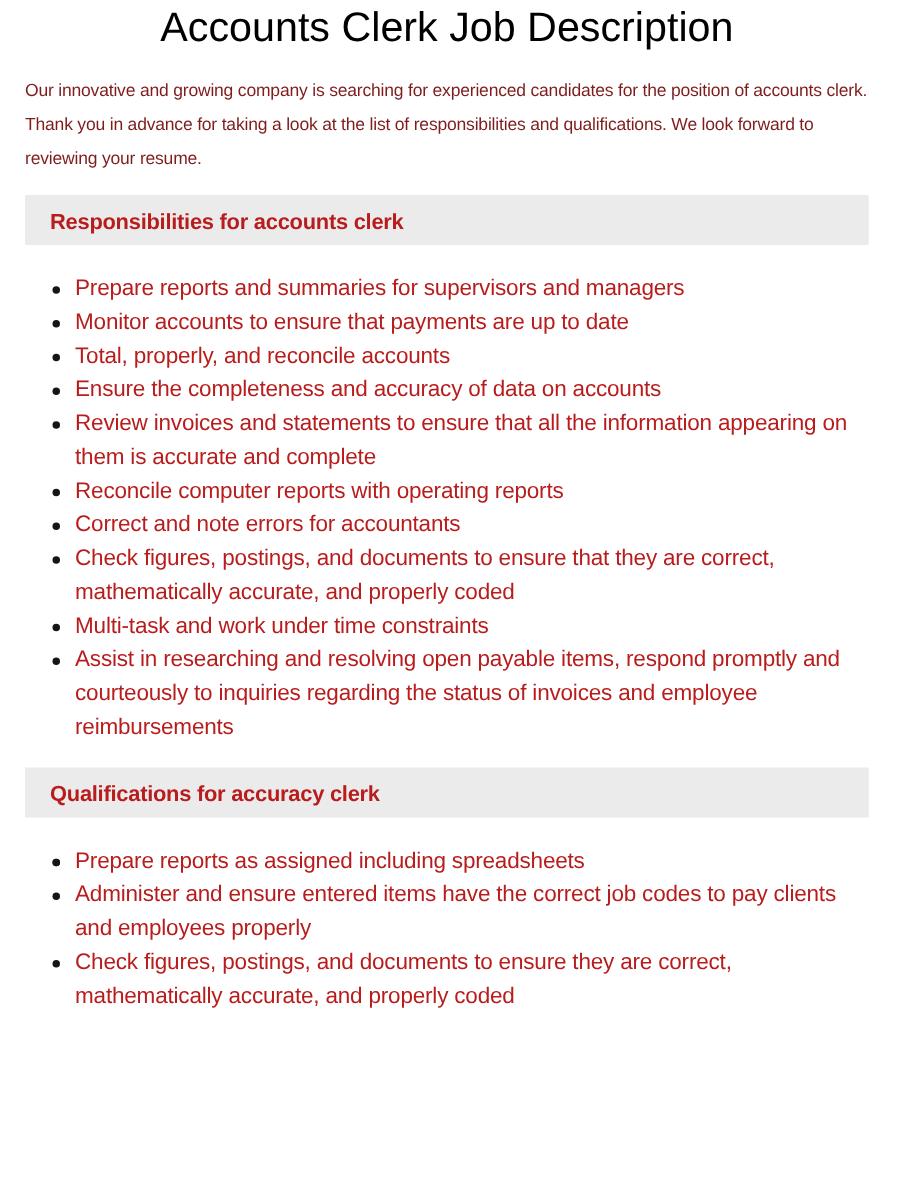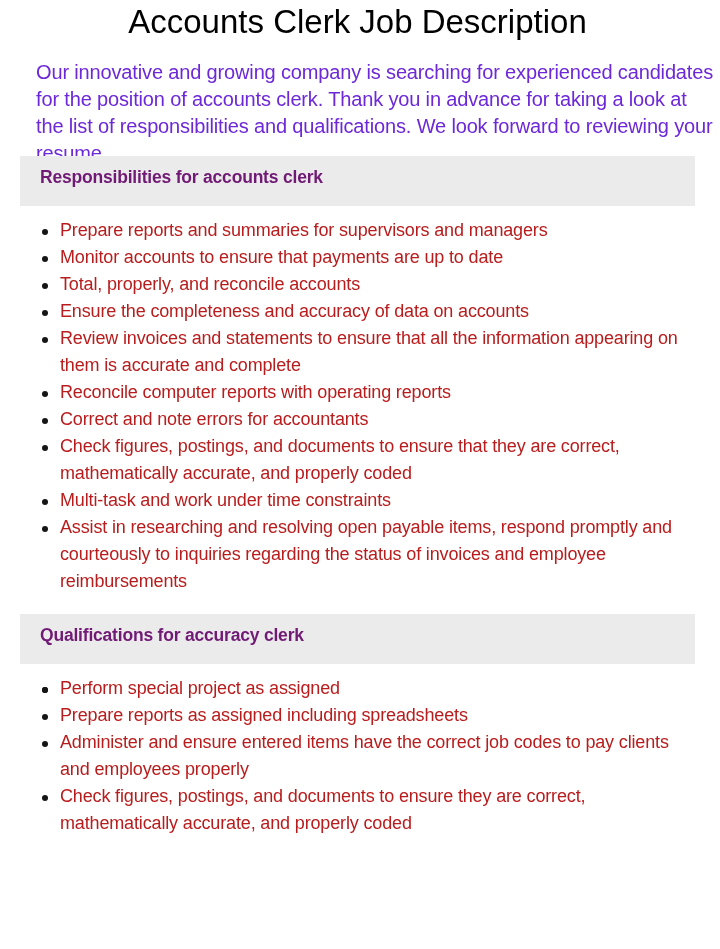--- a/index.html
+++ b/index.html
@@ -28,41 +28,41 @@
       width: 715px;
       text-align: center;
       font-weight: normal;
       font-size: 33px;
       line-height: 44px;
       margin: 0;
       color: #000;
     }
     .intro {
       position: absolute;
-      left: 36px;
+      left: 20px;
       top: 59px;
       width: 680px;
-      font-size: 20px;
+      font-size: 14px;
       line-height: 27px;
       margin: 0;
-      color: #6d28d9;
+      color: #7f1d1d;
       letter-spacing: -0.15px;
     }
     .section-header {
       position: absolute;
       left: 20px;
       width: 675px;
-      height: 50px;
+      height: 40px;
       background: #ebebeb;
       box-sizing: border-box;
       padding-left: 20px;
       font-size: 17.5px;
       line-height: 42px;
       font-weight: bold;
-      color: #701a75;
+      color: #b91c1c;
       margin: 0;
       letter-spacing: -0.2px;
     }
     .section-header.resp { top: 156px; }
     .section-header.qual { top: 614px; }
     ul.items {
       position: absolute;
       left: 20px;
       width: 680px;
       margin: 0;
@@ -106,18 +106,17 @@
     <li><span class="bullet"></span><span>Reconcile computer reports with operating reports</span></li>
     <li><span class="bullet"></span><span>Correct and note errors for accountants</span></li>
     <li><span class="bullet"></span><span>Check figures, postings, and documents to ensure that they are correct, mathematically accurate, and properly coded</span></li>
     <li><span class="bullet"></span><span>Multi-task and work under time constraints</span></li>
     <li><span class="bullet"></span><span>Assist in researching and resolving open payable items, respond promptly and courteously to inquiries regarding the status of invoices and employee reimbursements</span></li>
   </ul>
 
   <h2 class="section-header qual">Qualifications for accuracy clerk</h2>
   <ul class="items qual">
     <li><span class="bullet"></span></li>
-    <li><span class="bullet"></span><span>Perform special project as assigned</span></li>
     <li><span class="bullet"></span><span>Prepare reports as assigned including spreadsheets</span></li>
     <li><span class="bullet"></span><span>Administer and ensure entered items have the correct job codes to pay clients and employees properly</span></li>
     <li><span class="bullet"></span><span>Check figures, postings, and documents to ensure they are correct, mathematically accurate, and properly coded</span></li>
   </ul>
 </div>
 
 </body></html>

